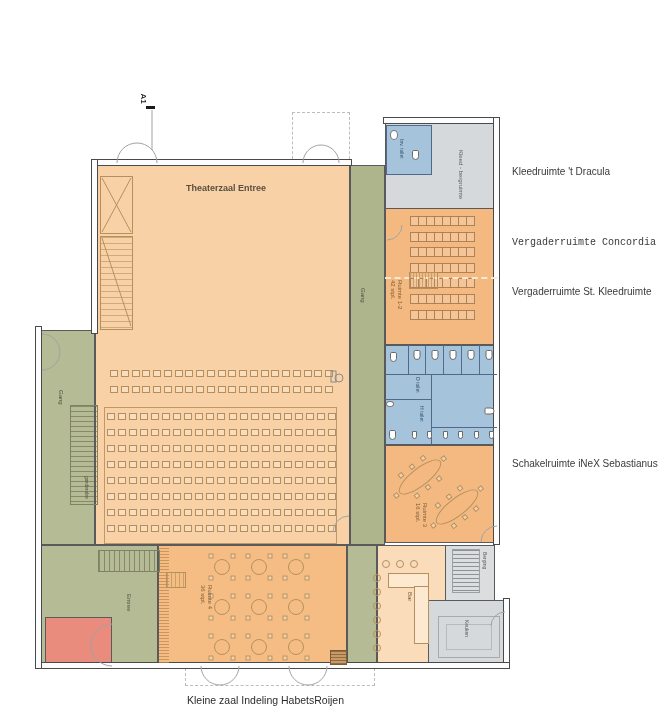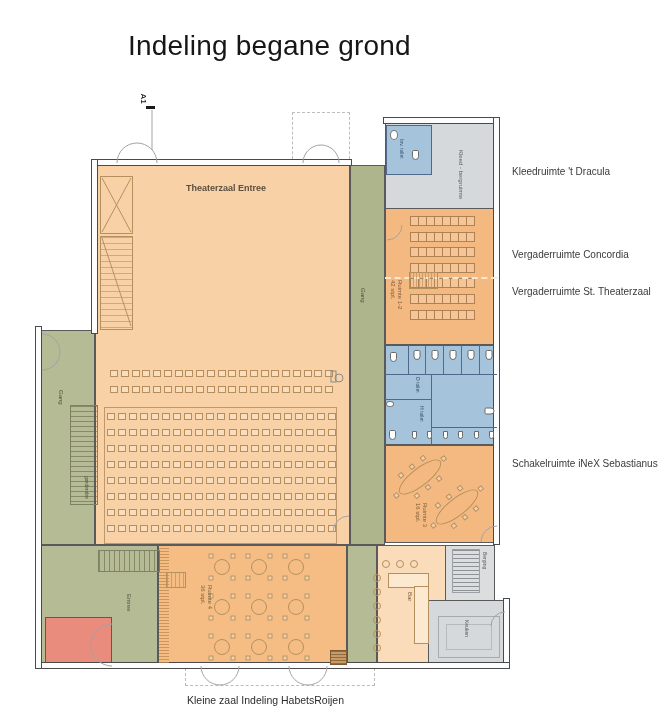--- a/index.html
+++ b/index.html
@@ -79,21 +79,20 @@
   .dash-rect{position:absolute;border:1px dashed #bdbdbd;box-sizing:border-box;}
   .a1-bar{position:absolute;left:146px;top:106px;width:9px;height:3px;background:#1a1a1a;}
   .a1-text{position:absolute;left:138px;top:94px;font-size:8px;font-weight:700;color:#1a1a1a;transform:rotate(90deg);}
   svg.overlay{position:absolute;left:0;top:0;pointer-events:none;}
 </style>
 </head>
 <body>
 
 <div class="canvas">
 
-  <div class="title">Indeling begane grond</div>
 
   <div class="a1-text">A1</div>
   <div class="a1-bar"></div>
 
   <div class="dash-rect" style="left:292px;top:112px;width:58px;height:52px;"></div>
   <div class="dash-rect" style="left:185px;top:668px;width:190px;height:18px;"></div>
 
   <div class="room r-gangL"></div>
   <div class="room r-entree"></div>
   <div class="room r-red"></div>
@@ -591,22 +590,22 @@
         <span class="chair" style="left: 11px; top: 11px;"></span>
       </div>
     </div>
   <div class="vr t6" style="left:198px;top:585px;color:#7a5c38;"><span>Ruimte 4</span><br><span>36 stpl.</span></div>
 
   <div class="stairsE hatch-v"></div>
   <div class="vr t6 green-t" style="left:124px;top:594px;">Entree</div>
 
   <div id="side-labels">
       <div class="side-label" style="top: 166px;">Kleedruimte 't Dracula</div>
-      <div class="side-label" style="top: 249px;">Vergaderruimte Concordia</div>
-      <div class="side-label" style="top: 286px;">Vergaderruimte St. Theaterzaal</div>
+      <div class="side-label" style="top: 237px; font-family: Liberation Mono, monospace;">Vergaderruimte Concordia</div>
+      <div class="side-label" style="top: 286px;">Vergaderruimte St. Kleedruimte</div>
       <div class="side-label" style="top: 458px;">Schakelruimte iNeX Sebastianus</div>
     </div>
 
   <div class="bottom-label">Kleine zaal Indeling HabetsRoijen</div>
 
   <svg class="overlay" width="670" height="726" viewBox="0 0 670 726">
     <g stroke="#a3a3a3" stroke-width="1" fill="none">
       <path d="M117 163 A20 20 0 0 1 137 143"></path>
         <path d="M157 163 A20 20 0 0 0 137 143"></path>
       <path d="M303 163 A18 18 0 0 1 321 145"></path>

